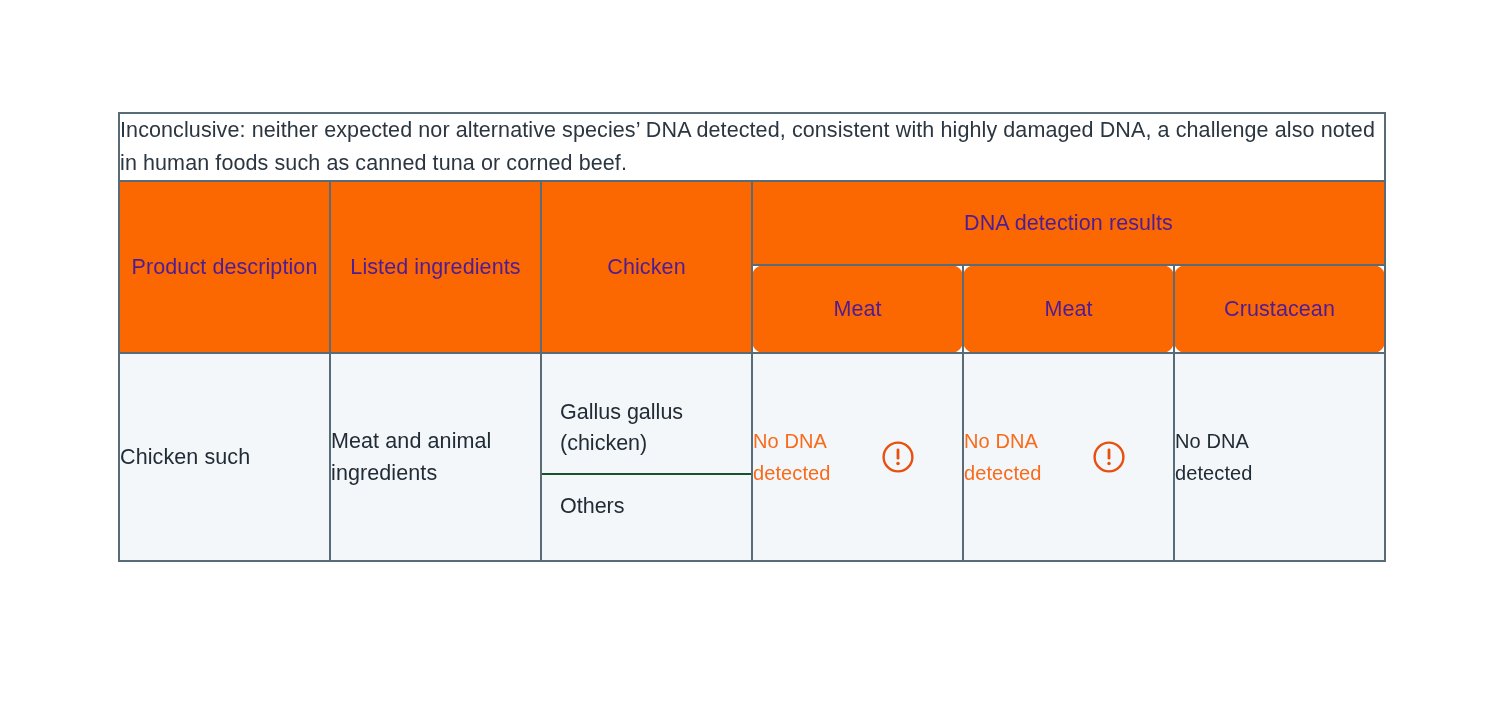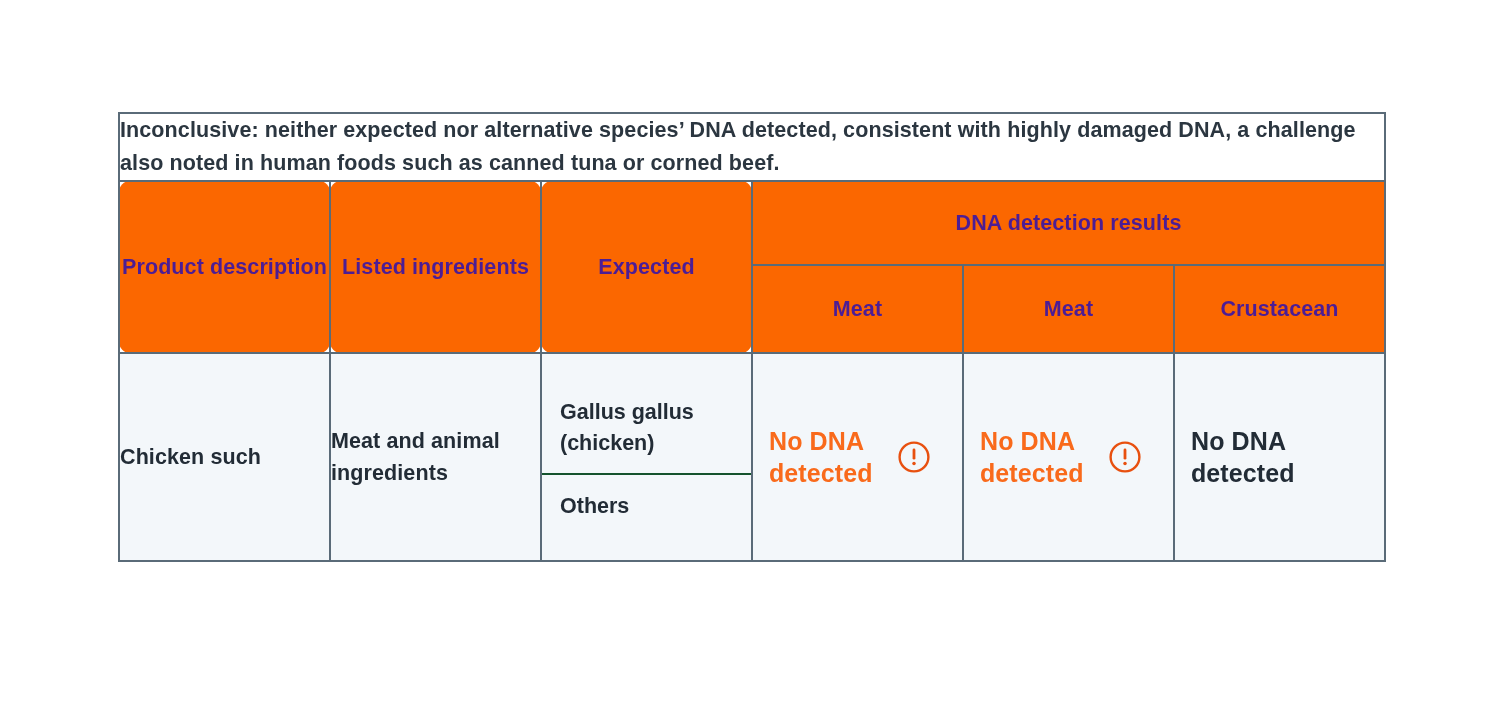--- a/index.html
+++ b/index.html
@@ -30,21 +30,21 @@
     border-collapse: collapse;
     table-layout: fixed;
     background: #ffffff;
     border: 2px solid #5a6b78;
   }
   .result-table td,
   .result-table th {
     border: 2px solid #5a6b78;
     padding: 0;
     vertical-align: middle;
-    font-weight: bold;
+    font-weight: normal;
   }
 
   
   .note-cell {
     background: #ffffff;
     padding: 18px 20px 20px 20px;
     text-align: left;
     vertical-align: top;
     height: 62px;
   }
@@ -58,23 +58,23 @@
   
   .hcell {
     background: #fb6700;
     color: #4c1d95;
     text-align: center;
     font-size: 21.5px;
     line-height: 30px;
     letter-spacing: 0.1px;
     padding: 6px 8px;
   }
-  .hcell.tall { height: 170px; border-radius: 11px; }
+  .hcell.tall { height: 170px; }
   .hcell.group { height: 80px; }
-  .hcell.sub   { height: 84px; }
+  .hcell.sub   { height: 84px; border-radius: 12px; }
 
   
   .bcell {
     background: #f3f7fa;
     font-size: 21.5px;
     line-height: 32px;
     color: #222c36;
     letter-spacing: 0.1px;
     padding: 10px 18px;
     height: 206px;
@@ -114,24 +114,23 @@
     padding-top: 16px;
   }
 
   
   .result-inner {
     display: flex;
     align-items: center;
     gap: 18px;
   }
   .result-text {
-    font-size: 25px;
+    font-size: 20px;
     line-height: 32px;
     max-width: 110px;
-    padding-left: 16px;
   }
   .result-text.alert { color: #f96a1b; }
   .result-text.plain { color: #222c36; }
 
   .warn-icon {
     flex: 0 0 auto;
     width: 34px;
     height: 34px;
     display: block;
   }
@@ -146,21 +145,21 @@
 
       <tr>
         <td class="note-cell" colspan="6">
           <div class="note-text">Inconclusive: neither expected nor alternative species’ DNA detected, consistent with highly damaged DNA, a challenge also noted in human foods such as canned tuna or corned beef.</div>
         </td>
       </tr>
 
       <tr>
         <td class="hcell tall" rowspan="2" style="width:228px">Product description</td>
         <td class="hcell tall" rowspan="2" style="width:207px">Listed ingredients</td>
-        <td class="hcell tall" rowspan="2" style="width:209px">Expected</td>
+        <td class="hcell tall" rowspan="2" style="width:209px">Chicken</td>
         <td class="hcell group" colspan="3">DNA detection results</td>
       </tr>
 
       <tr>
         <td class="hcell sub" style="width:206px">Meat</td>
         <td class="hcell sub" style="width:210px">Meat</td>
         <td class="hcell sub" style="width:208px">Crustacean</td>
       </tr>
 
       <tr>

